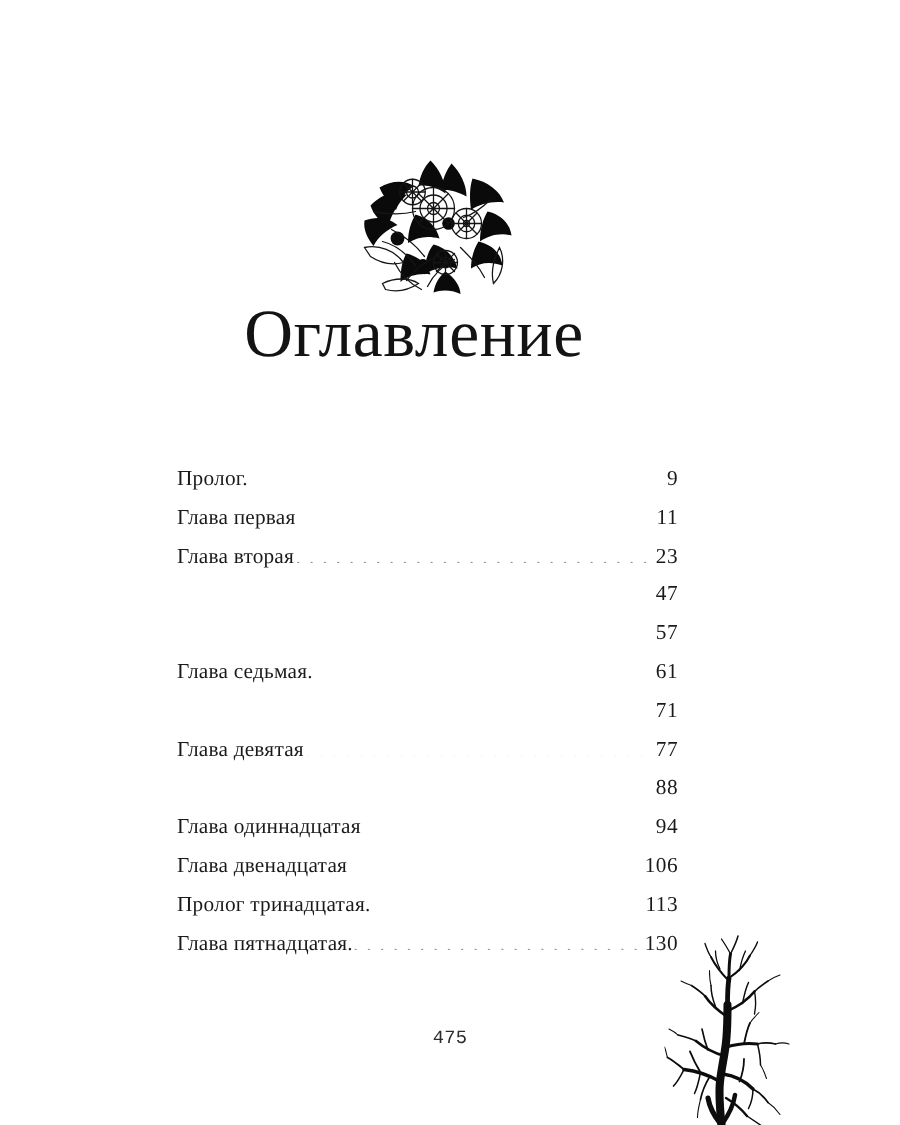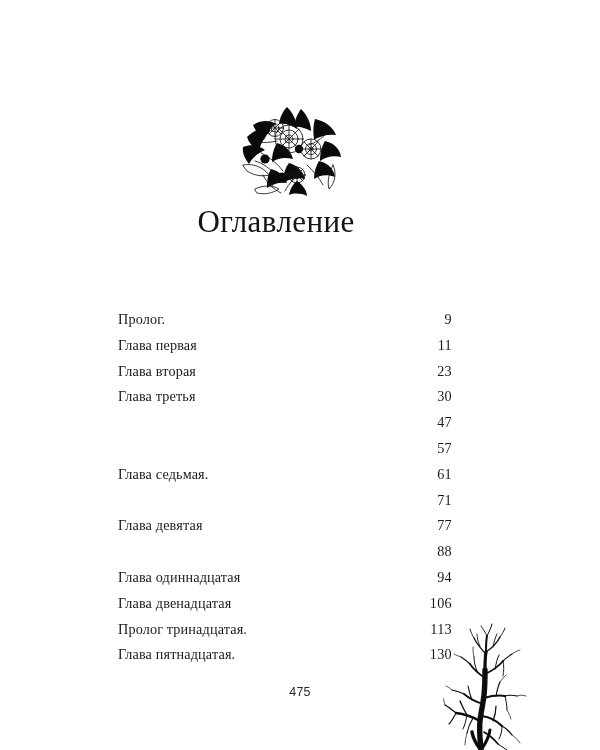--- a/index.html
+++ b/index.html
@@ -27,21 +27,21 @@
   }
   .ornament svg { display: block; width: 100%; height: 100%; }
 
   
   .toc-title {
     position: absolute;
     left: 0;
     top: 201px;
     width: 552px;
     text-align: center;
-    font-size: 31px;
+    font-size: 45px;
     line-height: 42px;
     font-weight: 400;
     letter-spacing: 0.4px;
     color: #131313;
   }
 
   
   .toc-list {
     position: absolute;
     left: 118px;
@@ -84,21 +84,21 @@
   
   .toc-row.tight .toc-leader { margin-left: 0px; }
 
   
   .folio {
     position: absolute;
     left: 0;
     top: 685px;
     width: 600px;
     text-align: center;
-    font-family: Liberation Sans, sans-serif;
+    font-family: Liberation Mono, monospace;
     font-size: 12.5px;
     color: #2b2b2b;
     letter-spacing: 0.2px;
   }
 
   
   .tree {
     position: absolute;
     left: 443px;
     top: 622px;
@@ -181,25 +181,20 @@
         <span class="toc-label">Глава первая</span>
         <span class="toc-leader"></span>
         <span class="toc-page">11</span>
       </div>
       <div class="toc-row">
         <span class="toc-label">Глава вторая</span>
         <span class="toc-leader"></span>
         <span class="toc-page">23</span>
       </div>
       <div class="toc-row">
-        <span class="toc-label">Глава третья</span>
-        <span class="toc-leader"></span>
-        <span class="toc-page">30</span>
-      </div>
-      <div class="toc-row">
         <span class="toc-leader"></span>
         <span class="toc-page">47</span>
       </div>
       <div class="toc-row">
         <span class="toc-leader"></span>
         <span class="toc-page">57</span>
       </div>
       <div class="toc-row tight">
         <span class="toc-label">Глава седьмая.</span>
         <span class="toc-leader"></span>

